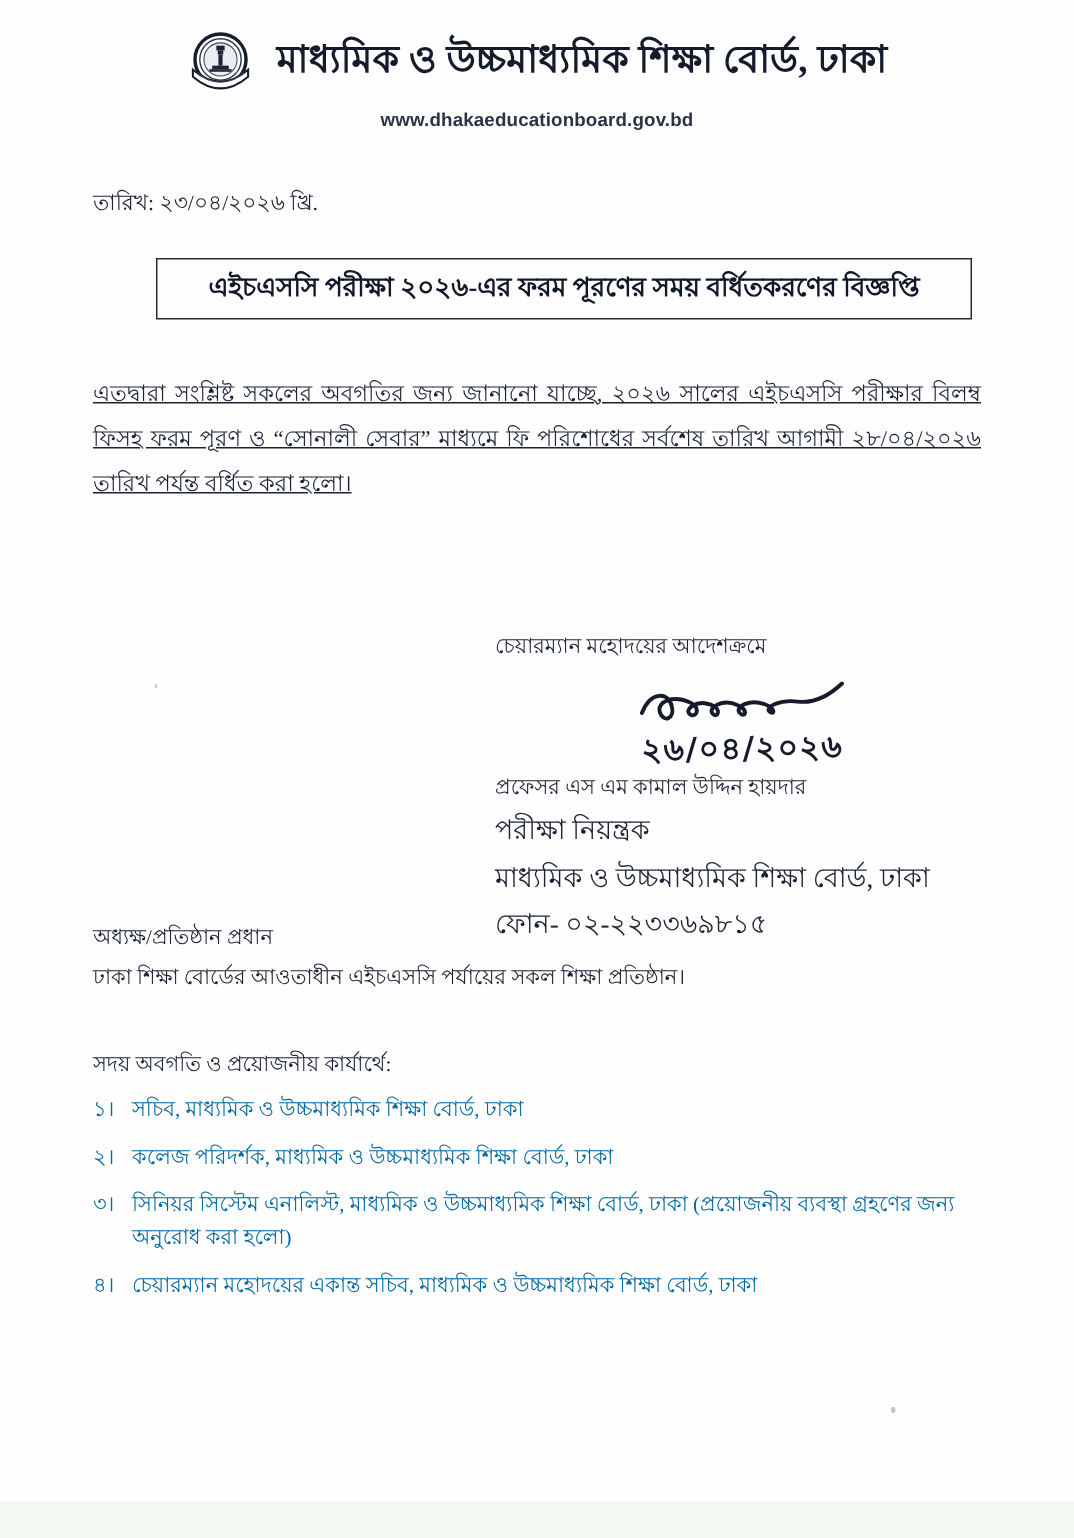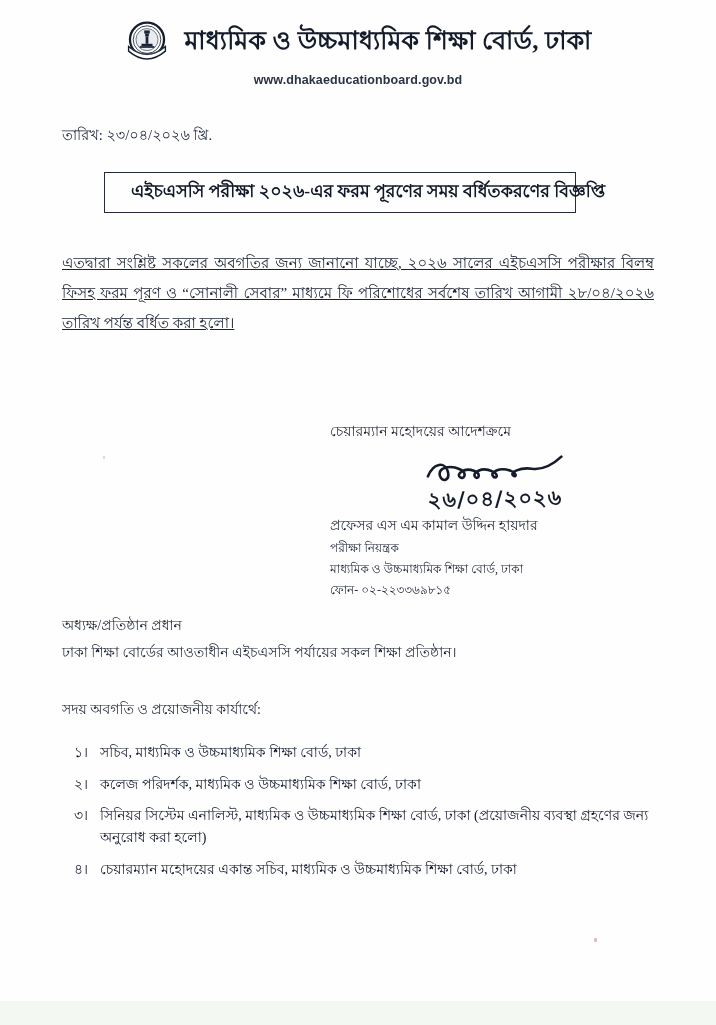--- a/index.html
+++ b/index.html
@@ -95,21 +95,21 @@
     align-items: baseline;
     font-size: 14.5px;
     color: #1b2233;
   }
 
   
   .title-box {
     position: absolute;
     left: 104px;
     top: 172px;
-    width: 472px;
+    width: 544px;
     box-sizing: border-box;
     border: 1.6px solid #252b38;
     padding: 7px 26px 9px;
     text-align: center;
   }
   .title-box-text {
     font-size: 17.5px;
     font-weight: 700;
     color: #111827;
     line-height: 1.3;
@@ -191,21 +191,21 @@
     white-space: nowrap;
   }
   .sign-name {
     font-size: 14px;
     position: relative;
     z-index: 2;
   }
   .sign-role,
   .sign-office,
   .sign-phone {
-    font-size: 12px;
+    font-size: 18px;
   }
 
   
   .recipient {
     position: absolute;
     left: 62px;
     top: 612px;
     width: 600px;
     font-size: 14px;
     line-height: 1.95;
@@ -219,24 +219,24 @@
     top: 698px;
     font-size: 14px;
     color: #1b2233;
   }
   .cc-list {
     position: absolute;
     left: 62px;
     top: 730px;
     width: 600px;
     list-style: none;
-    margin: 12px;
+    margin: 0;
     padding: 0;
     font-size: 14px;
-    color: #0f172a;
+    color: #0369a1;
   }
   .cc-item {
     line-height: 1.55;
     margin-bottom: 10px;
     padding-left: 26px;
     text-indent: -26px;
   }
   .cc-item .cc-num {
     display: inline-block;
     width: 26px;

